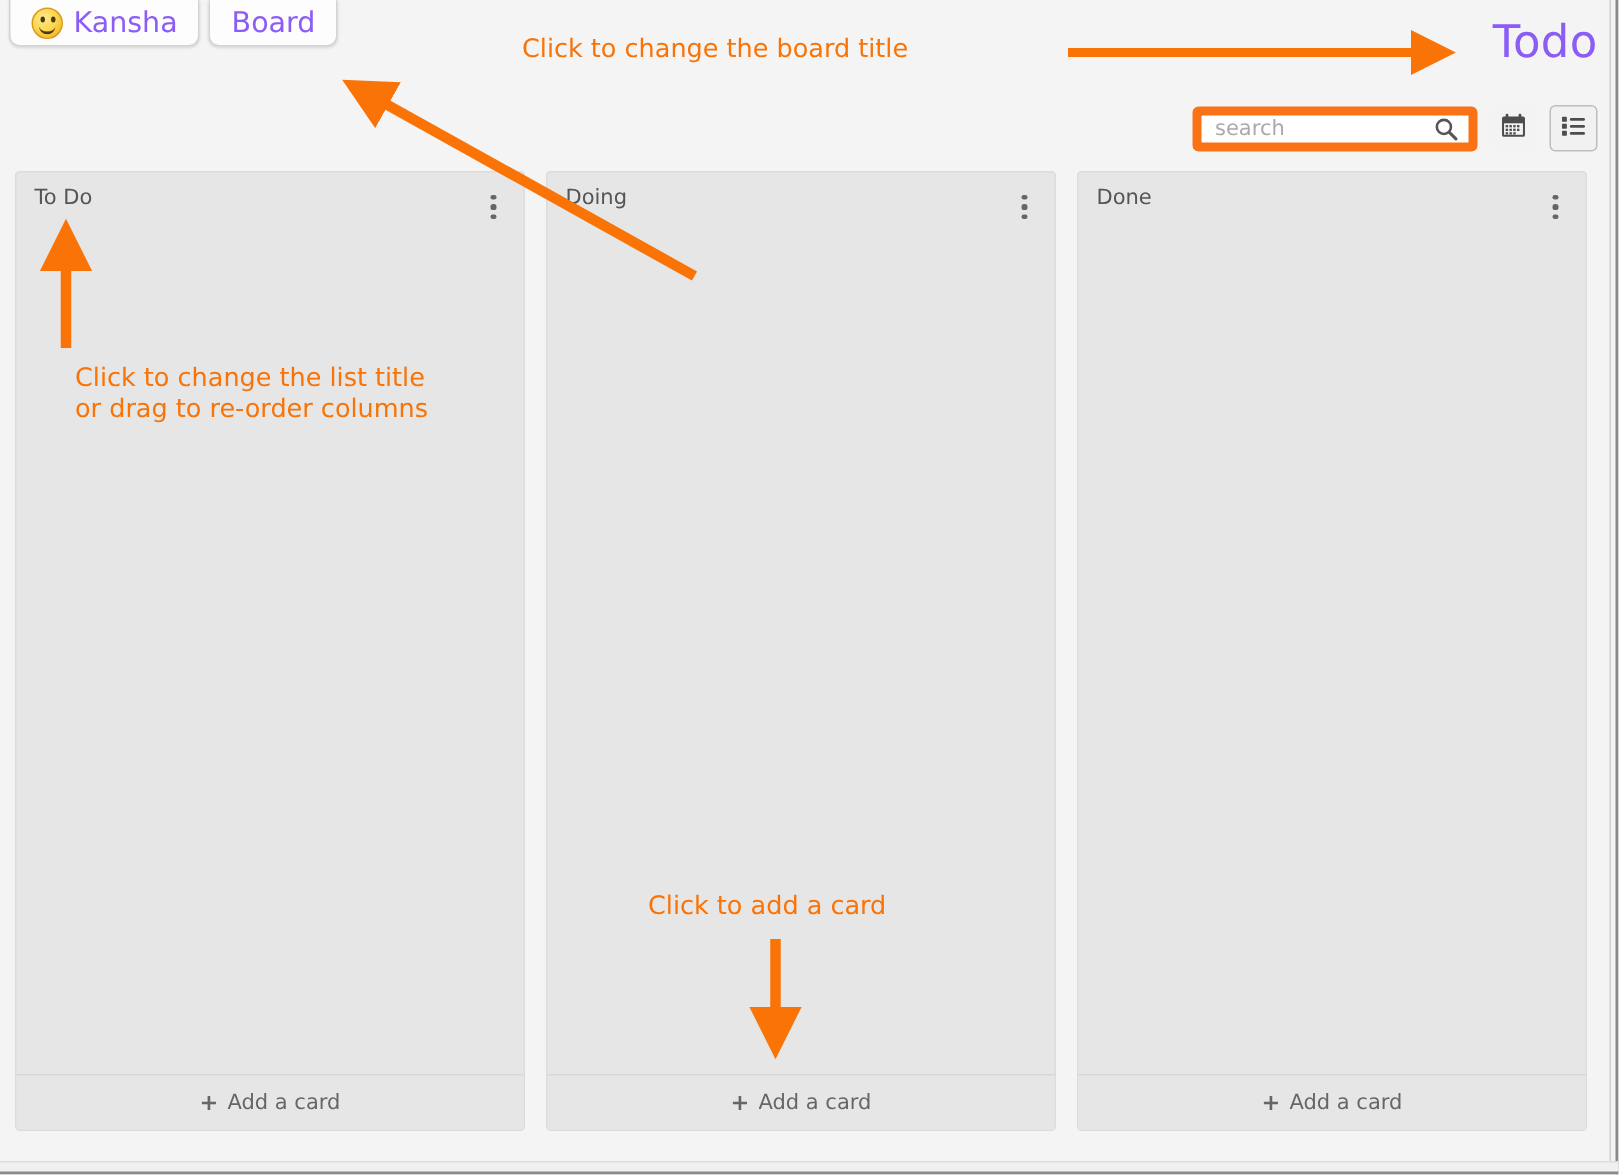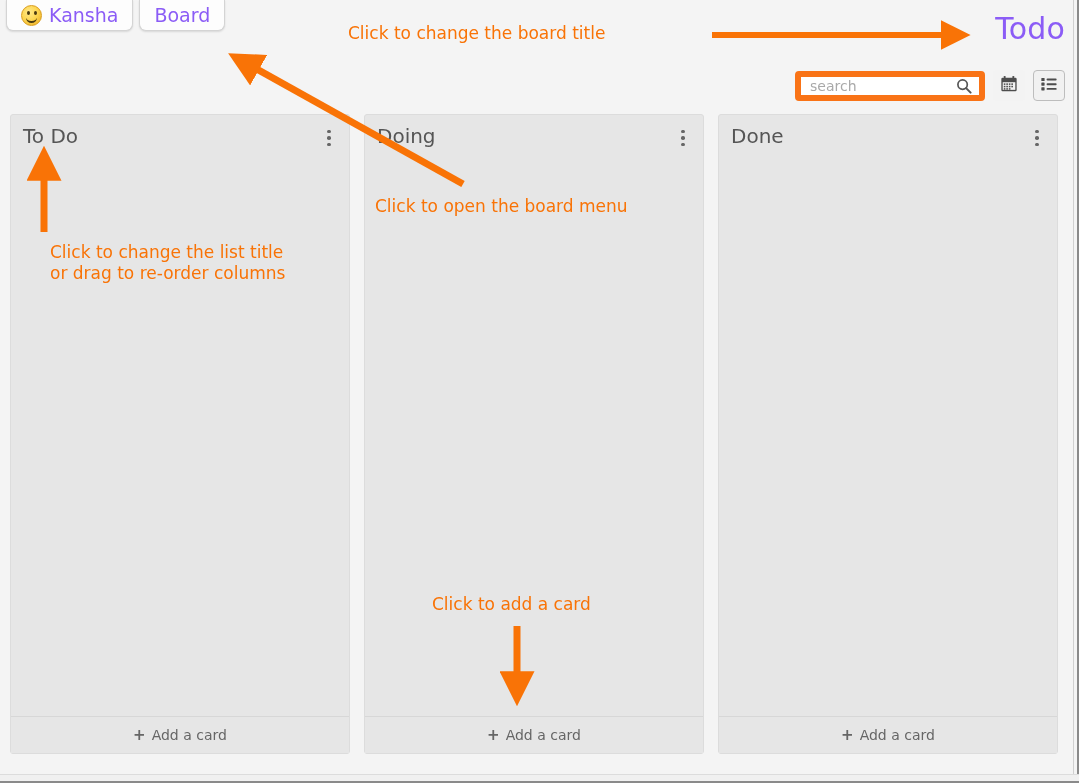--- a/index.html
+++ b/index.html
@@ -170,21 +170,21 @@
     position: relative;
   }
   .col-header {
     display: flex;
     align-items: flex-start;
     justify-content: space-between;
     padding: 10px 12px 6px 12px;
     flex: none;
   }
   .col-title {
-    font-size: 20px;
+    font-size: 14px;
     color: #555;
     line-height: 1.1;
     cursor: pointer;
     text-align: center;
   }
   .kebab {
     width: 16px;
     height: 22px;
     display: flex;
     flex-direction: column;
@@ -411,21 +411,20 @@
 
     <line x1="463" y1="184" x2="244" y2="62" stroke="#f97306" stroke-width="7" marker-end="url(#ar)"></line>
 
     <line x1="44" y1="232" x2="44" y2="164" stroke="#f97306" stroke-width="7" marker-end="url(#ar)"></line>
 
     <line x1="517" y1="626" x2="517" y2="688" stroke="#f97306" stroke-width="7" marker-end="url(#ar)"></line>
   </svg>
 
   <div class="overlay">
     <div class="anno anno-title">Click to change the board title</div>
-    <div class="anno anno-menu">Click to open the board menu</div>
     <div class="anno anno-list">Click to change the list title
 or drag to re-order columns</div>
     <div class="anno anno-card">Click to add a card</div>
   </div>
 
   <div class="right-border"></div>
   <div class="hscroll"></div>
 </div>
 
 </body></html>

